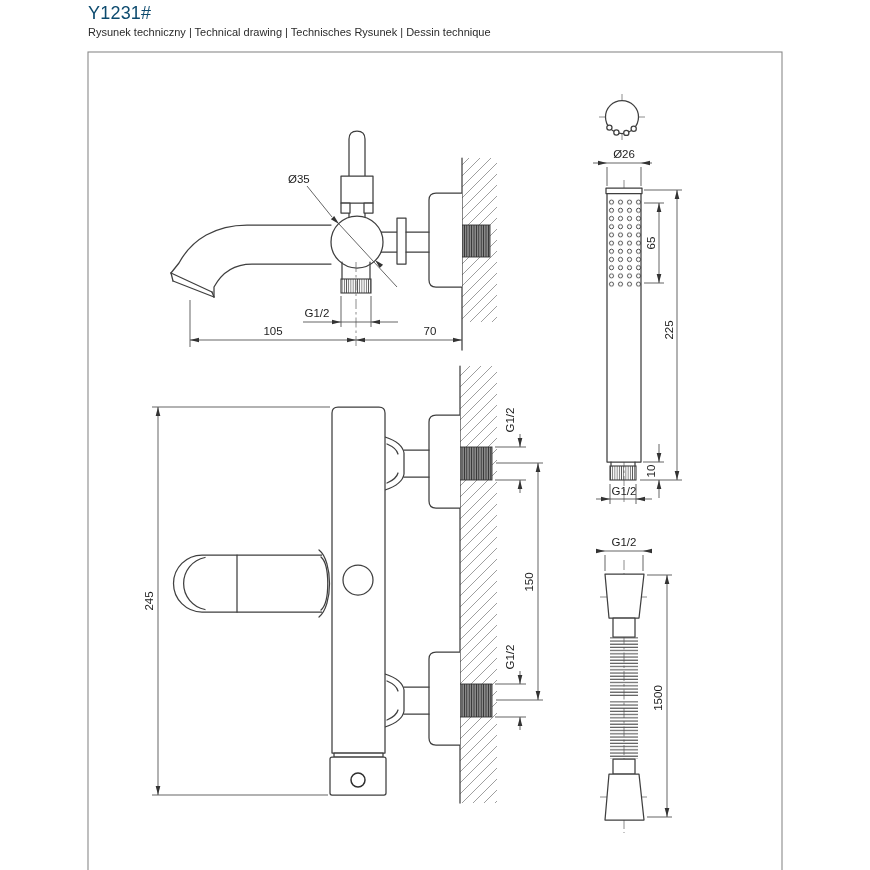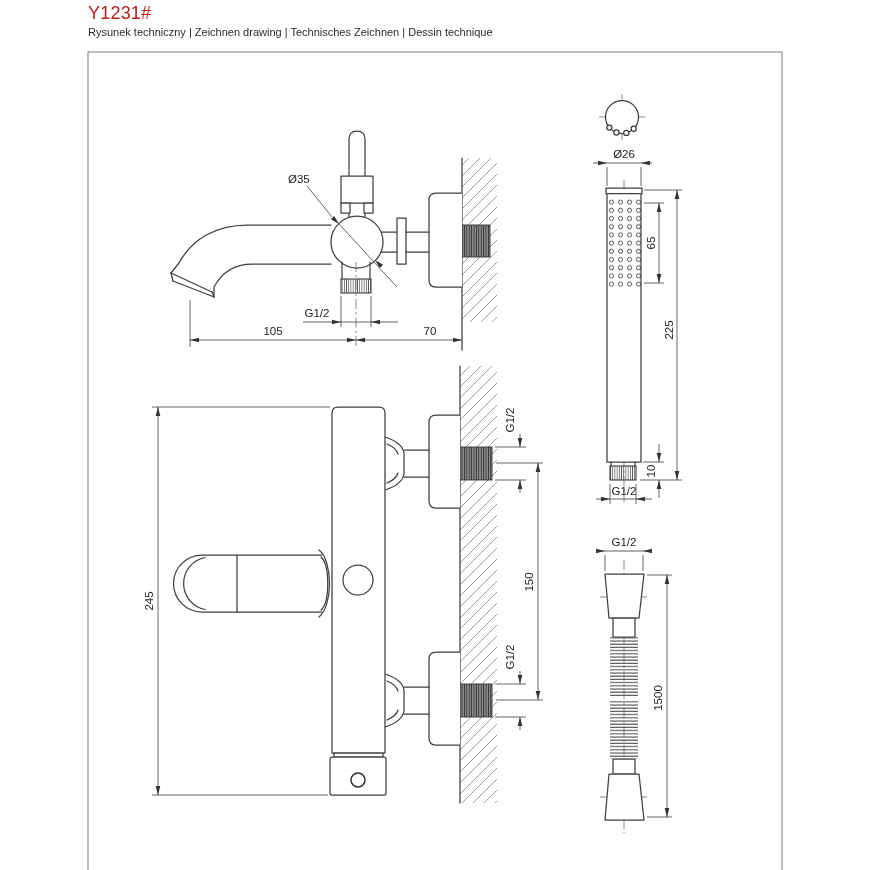--- a/index.html
+++ b/index.html
@@ -1,40 +1,40 @@
 <!DOCTYPE html>
 <html><head>
 <meta charset="utf-8">
 <style>
   html,body{margin:0;padding:0;}
   body{
     width:870px;height:870px;overflow:hidden;background:#ffffff;
     font-family:"Liberation Sans", sans-serif;position:relative;
   }
   .hdr-title{
-    position:absolute;left:88px;top:3px;font-size:18px;color:#b91c1c;
+    position:absolute;left:88px;top:3px;font-size:18px;color:#0c4a6e;
     letter-spacing:.2px;font-weight:400;
   }
   .hdr-sub{
     position:absolute;left:88px;top:26px;font-size:11px;color:#2b2b2b;
   }
   svg{position:absolute;left:0;top:0;}
   .ln{stroke:#3f3f3f;stroke-width:1.25;fill:none;stroke-linejoin:round;stroke-linecap:round;}
   .lnw{stroke:#3f3f3f;stroke-width:1.25;fill:#ffffff;stroke-linejoin:round;}
   .thin{stroke:#4a4a4a;stroke-width:.85;fill:none;}
   .cl{stroke:#6e6e6e;stroke-width:.8;fill:none;stroke-dasharray:10 3 2.5 3;}
   .arr{fill:#333;stroke:none;}
   .dimtxt{font-family:"Liberation Sans",sans-serif;font-size:11.5px;fill:#1d1d1d;}
   .mid{text-anchor:middle;}
 </style>
 </head>
 <body>
 
 <div class="hdr-title">Y1231#</div>
-<div class="hdr-sub">Rysunek techniczny | Zeichnen drawing | Technisches Zeichnen | Dessin technique</div>
+<div class="hdr-sub">Rysunek techniczny | Technical drawing | Technisches Rysunek | Dessin technique</div>
 
 <svg width="870" height="870" viewBox="0 0 870 870">
   <defs>
     <pattern id="wallHatch" patternUnits="userSpaceOnUse" width="11" height="11">
       <path d="M-1,12 L12,-1" stroke="#9f9f9f" stroke-width="1" fill="none"></path>
     </pattern>
     <pattern id="vThread" patternUnits="userSpaceOnUse" width="2.4" height="8">
       <rect width="2.4" height="8" fill="#8f8f8f"></rect>
       <line x1="1.2" y1="0" x2="1.2" y2="8" stroke="#2f2f2f" stroke-width="0.9"></line>
     </pattern>

